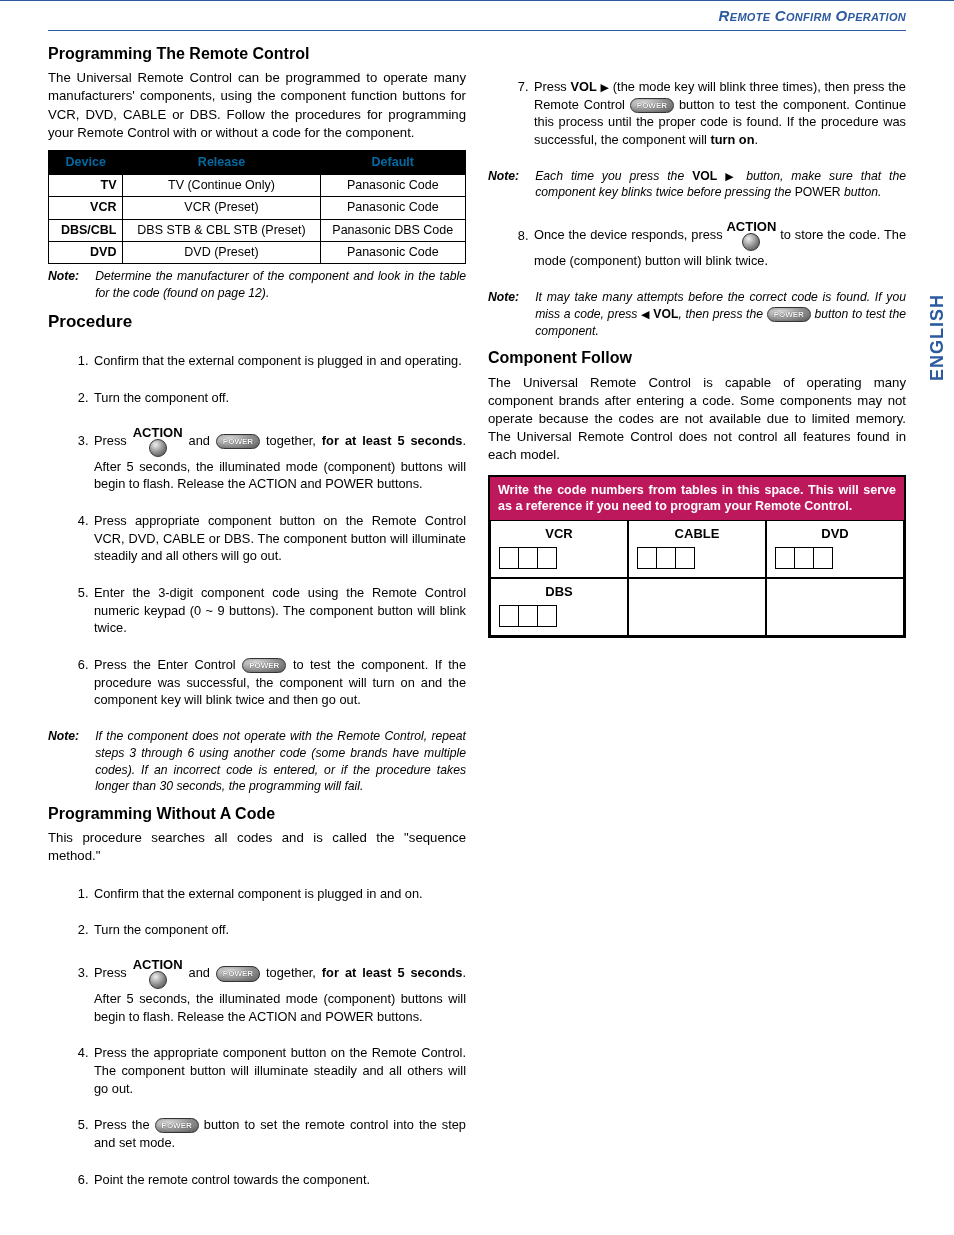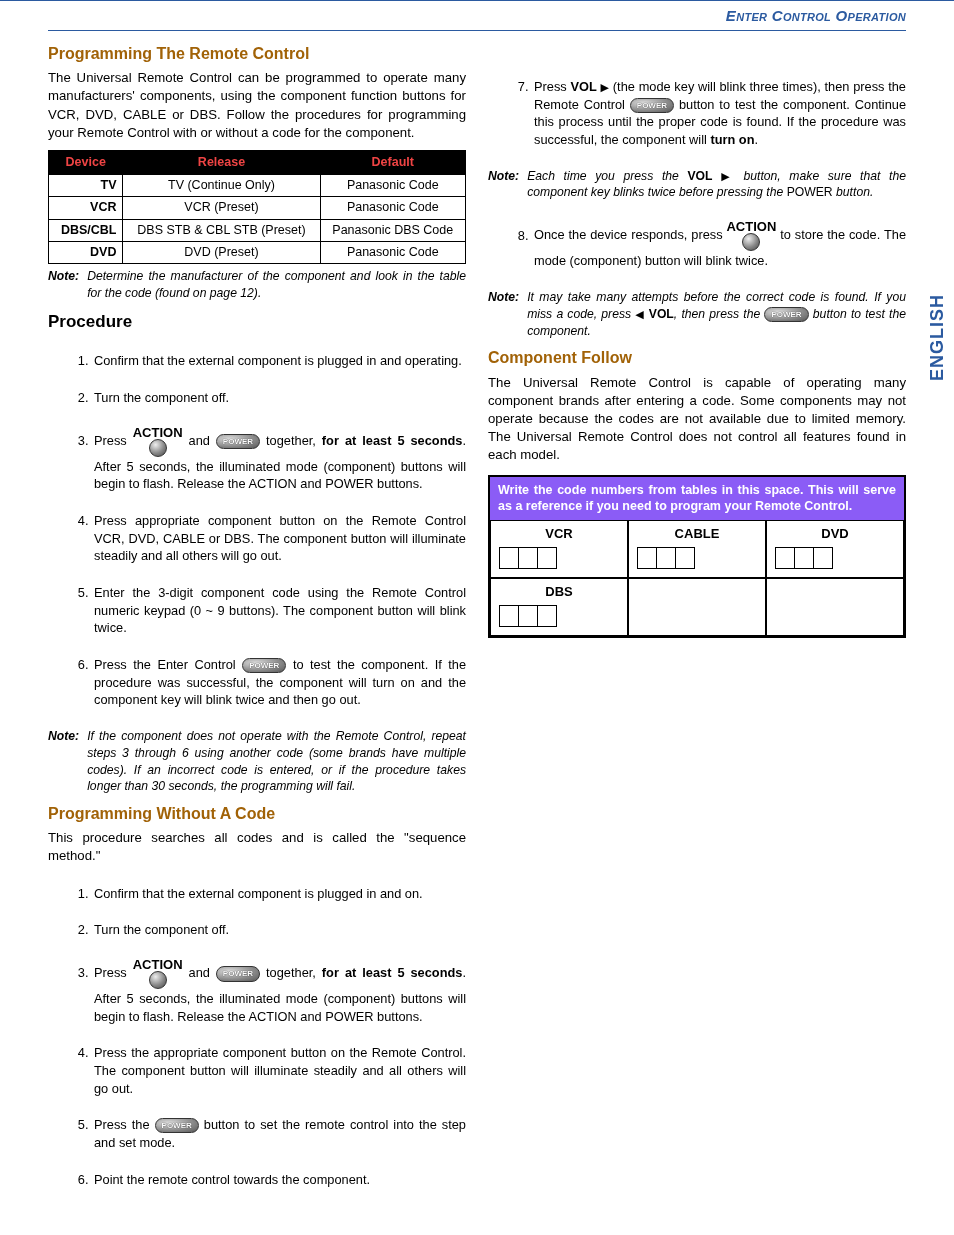--- a/index.html
+++ b/index.html
@@ -38,41 +38,41 @@
     background: #fff;
     color: #2b5aa0;
     font-weight: bold;
     font-size: 18px;
     letter-spacing: 1px;
     padding: 8px 4px;
   }
   .columns { display: flex; gap: 22px; }
   .col { flex: 1 1 0; font-size: 13.2px; line-height: 1.38; }
   h3.section {
-    color: #a16207;
+    color: #000000;
     font-size: 16px;
     font-weight: bold;
     margin: 6px 0 4px 0;
   }
   p.just { text-align: justify; margin: 4px 0 8px 0; }
   table.dev {
     border-collapse: collapse;
     width: 100%;
     font-size: 12.5px;
     margin: 6px 0 2px 0;
   }
   table.dev th {
-    background: #000; color: #ef4444; font-weight: bold;
+    background: #000; color: #0369a1; font-weight: bold;
     border: 1.5px solid #000; padding: 3px 4px; text-align: center;
   }
   table.dev td {
     border: 1.5px solid #000; padding: 2px 6px; text-align: center;
   }
   table.dev td.lab { text-align: right; font-weight: bold; }
-  .note-row { display: flex; gap: 8px; font-size: 12.2px; font-style: italic; margin: 4px 0 8px 0; }
+  .note-row { display: flex; gap: 16px; font-size: 12.2px; font-style: italic; margin: 4px 0 8px 0; }
   .note-row .nhead { font-weight: bold; font-style: italic; flex: 0 0 auto; }
   .note-row .ntext { text-align: justify; }
   .proc-head { font-weight: bold; font-size: 17px; margin: 2px 0 3px 0; }
   ol.proc { margin: 0 0 6px 24px; padding: 0 0 0 20px; font-size: 12.8px; }
   ol.proc li { text-align: justify; margin: 19px 0; padding-left: 2px; }
   .btn-round {
     display: inline-block;
     width: 18px; height: 18px; border-radius: 50%;
     background: radial-gradient(circle at 35% 30%, #eee, #888 55%, #444);
     border: 1px solid #333;
@@ -92,39 +92,39 @@
     text-shadow: 0 0 1px #000;
   }
   .tri-right::before { content: "\25B6"; font-size: 11px; }
   .tri-left::before { content: "\25C0"; font-size: 11px; }
   .codes-box {
     border: 2px solid #000;
     margin-top: 10px;
     font-size: 12.5px;
   }
   .codes-box .hdr {
-    background: #8b5cf6; color: #fff; font-weight: bold;
+    background: #be185d; color: #fff; font-weight: bold;
     padding: 5px 8px; text-align: justify; line-height: 1.35;
   }
   .codes-grid { display: grid; grid-template-columns: 1fr 1fr 1fr; }
   .codes-cell { border: 1px solid #000; padding: 4px 8px 8px 8px; }
   .codes-cell .clabel { font-weight: bold; text-align: center; font-size: 13px; }
   .digit-row { display: flex; gap: 0; margin-top: 4px; justify-content: flex-start; }
   .digit-row .d { width: 20px; height: 22px; border: 1px solid #000; margin-left: -1px; }
   .digit-row .d:first-child { margin-left: 0; }
   .footer-rule { border-top: 2.5px solid #2b5aa0; margin-top: 28px; }
   .footer { text-align: right; color: #2b5aa0; font-weight: bold; font-size: 10px; padding: 14px 6px 0 0; }
   .footer .dot { display:inline-block; width:8px; height:8px; background:#2b5aa0; border-radius:50%; vertical-align: middle; margin-left:4px; position:relative; top:-1px;}
   b { font-weight: bold; }
 </style>
 </head>
 <body>
 
 <div class="page">
-  <div class="header-right">Enter Control Operation</div>
+  <div class="header-right">Remote Confirm Operation</div>
   <div class="page-rule"></div>
 
   <div class="side-tab">ENGLISH</div>
 
   <div class="columns">
 
     <div class="col">
       <h3 class="section">Programming The Remote Control</h3>
       <p class="just">The Universal Remote Control can be programmed to operate many manufacturers' components, using the component function buttons for VCR, DVD, CABLE or DBS. Follow the procedures for programming your Remote Control with or without a code for the component.</p>
 

